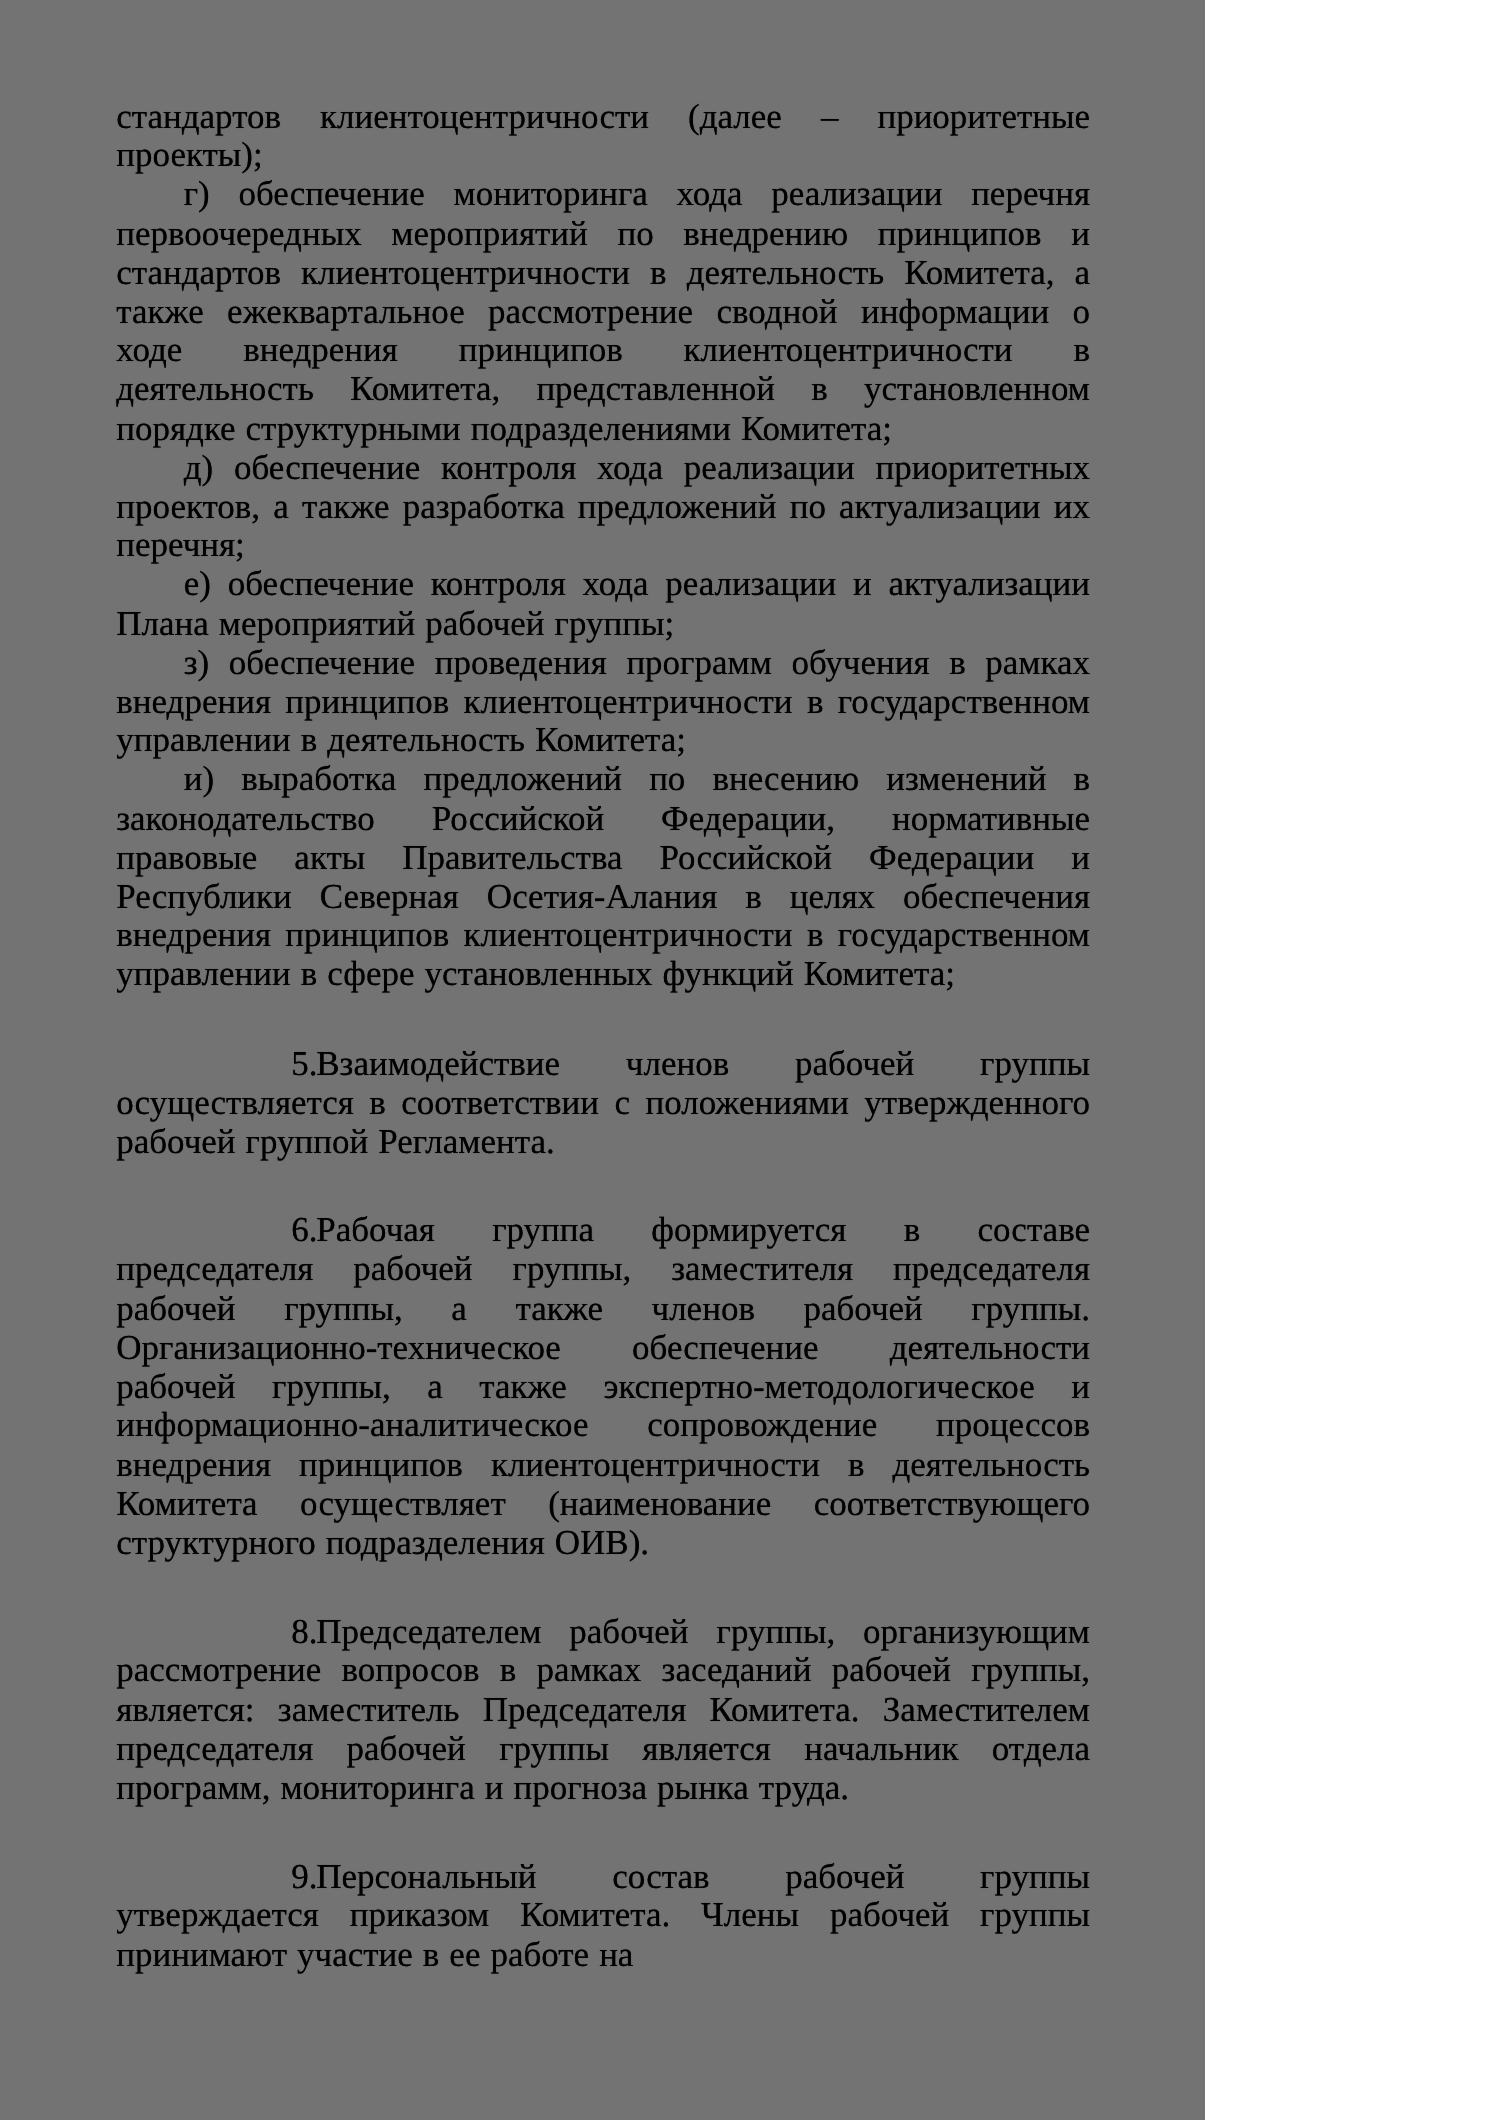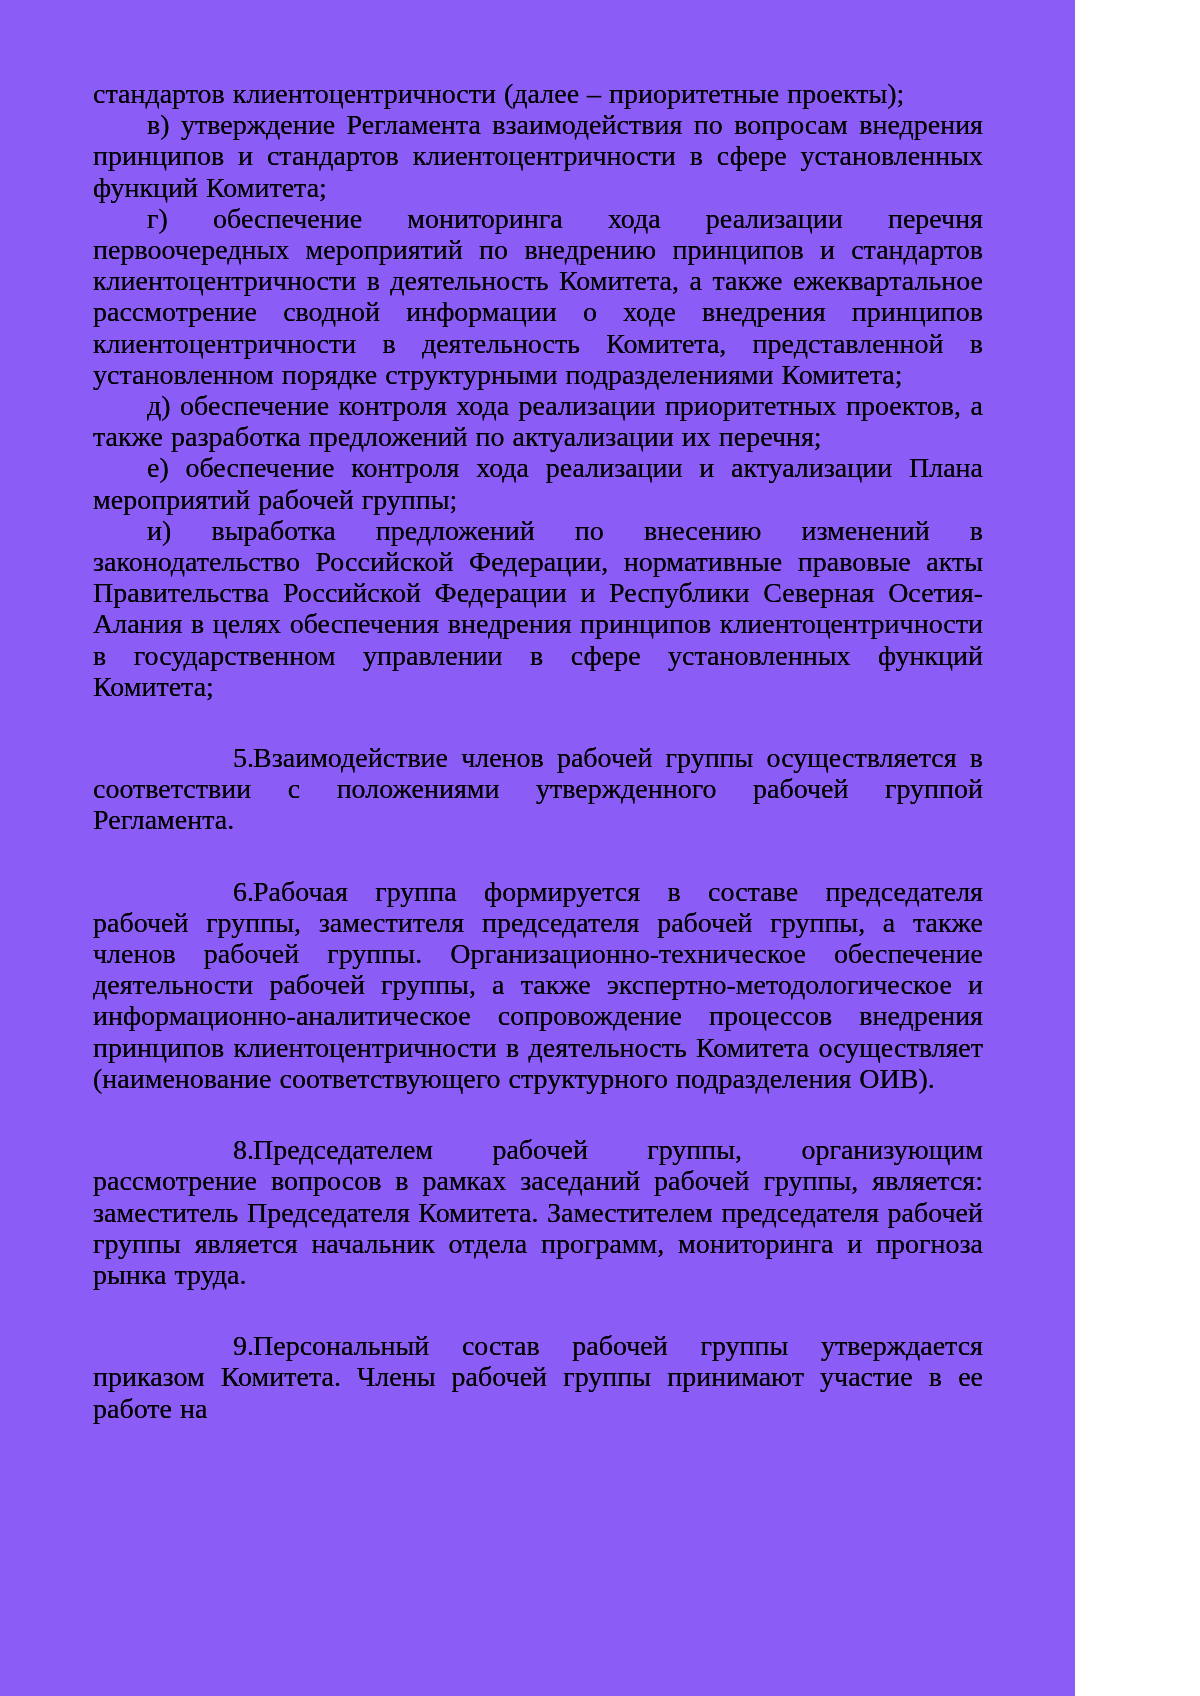--- a/index.html
+++ b/index.html
@@ -9,24 +9,24 @@
   }
   body {
     width: 1200px;
     height: 1696px;
     overflow: hidden;
     font-family: "Liberation Serif", "DejaVu Serif", serif;
     color: #000000;
   }
   .page {
     box-sizing: border-box;
-    width: 1075px;
+    width: 964px;
     height: 1696px;
     padding: 78px 92px 0 93px;
-    background: #8b5cf6;
+    background: #737373;
   }
   .para {
     margin: 0;
     font-size: 28px;
     line-height: 31.2px;
     text-align: justify;
     text-align-last: left;
     text-indent: 54px;
     word-spacing: 1px;
     hyphens: none;
@@ -44,23 +44,23 @@
     display: inline-block;
     width: 90px;
   }
 </style>
 </head>
 <body>
 
 <main class="page">
   <div id="doc-body">
       <p class="para continuation"><span>стандартов клиентоцентричности (далее – приоритетные проекты);</span></p>
-      <p class="para lettered"><span>в) утверждение Регламента взаимодействия по вопросам внедрения принципов и стандартов клиентоцентричности в сфере установленных функций Комитета;</span></p>
       <p class="para lettered"><span>г) обеспечение мониторинга хода реализации перечня первоочередных мероприятий по внедрению принципов и стандартов клиентоцентричности в деятельность Комитета, а также ежеквартальное рассмотрение сводной информации о ходе внедрения принципов клиентоцентричности в деятельность Комитета, представленной в установленном порядке структурными подразделениями Комитета;</span></p>
       <p class="para lettered"><span>д) обеспечение контроля хода реализации приоритетных проектов, а также разработка предложений по актуализации их перечня;</span></p>
       <p class="para lettered"><span>е) обеспечение контроля хода реализации и актуализации Плана мероприятий рабочей группы;</span></p>
+      <p class="para lettered"><span>з) обеспечение проведения программ обучения в рамках внедрения принципов клиентоцентричности в государственном управлении в деятельность Комитета;</span></p>
       <p class="para lettered"><span>и) выработка предложений по внесению изменений в законодательство Российской Федерации, нормативные правовые акты Правительства Российской Федерации и Республики Северная Осетия-Алания в целях обеспечения внедрения принципов клиентоцентричности в государственном управлении в сфере установленных функций Комитета;</span></p>
       <p class="para numbered"><span class="num">5.</span><span>Взаимодействие членов рабочей группы осуществляется в соответствии с положениями утвержденного рабочей группой Регламента.</span></p>
       <p class="para numbered"><span class="num">6.</span><span>Рабочая группа формируется в составе председателя рабочей группы, заместителя председателя рабочей группы, а также членов рабочей группы. Организационно-техническое обеспечение деятельности рабочей группы, а также экспертно-методологическое и информационно-аналитическое сопровождение процессов внедрения принципов клиентоцентричности в деятельность Комитета осуществляет (наименование соответствующего структурного подразделения ОИВ).</span></p>
       <p class="para numbered"><span class="num">8.</span><span>Председателем рабочей группы, организующим рассмотрение вопросов в рамках заседаний рабочей группы, является: заместитель Председателя Комитета. Заместителем председателя рабочей группы является начальник отдела программ, мониторинга и прогноза рынка труда.</span></p>
       <p class="para numbered"><span class="num">9.</span><span>Персональный состав рабочей группы утверждается приказом Комитета. Члены рабочей группы принимают участие в ее работе на</span></p>
     </div>
 </main>
 
 </body></html>

